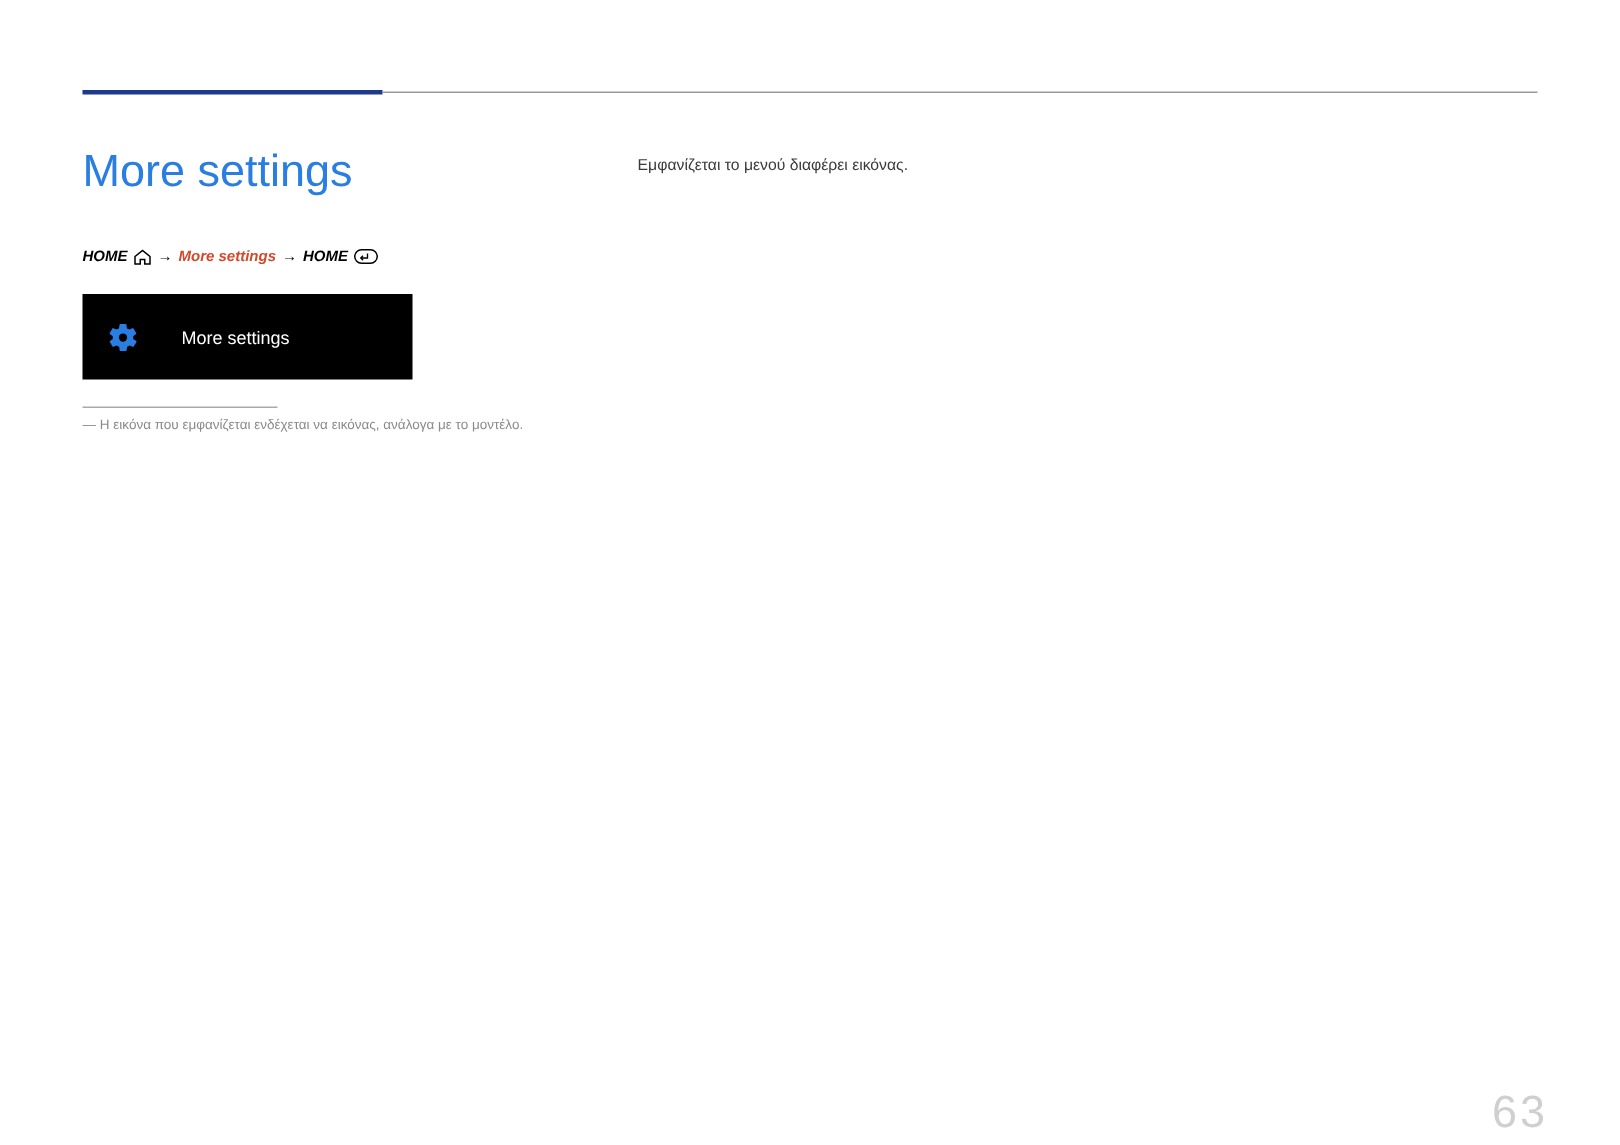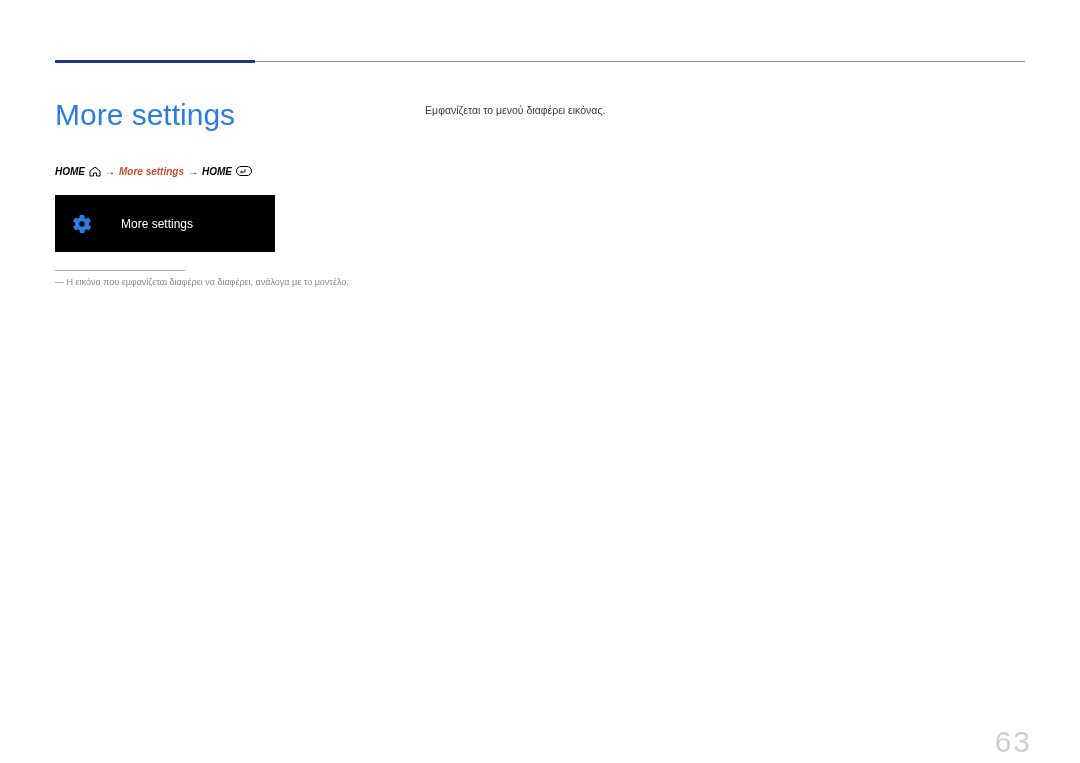--- a/index.html
+++ b/index.html
@@ -150,16 +150,16 @@
       <path d="M12 8.5 a3.5 3.5 0 1 0 0.001 0 Z M19.4 13 c0-.3.1-.7.1-1s0-.7-.1-1l2.1-1.6c.2-.1.2-.4.1-.6l-2-3.4c-.1-.2-.4-.3-.6-.2l-2.5 1c-.5-.4-1.1-.7-1.7-1L14.5 2.5c0-.2-.2-.4-.5-.4h-4c-.2 0-.4.2-.5.4l-.4 2.7c-.6.3-1.2.6-1.7 1l-2.5-1c-.2-.1-.5 0-.6.2l-2 3.4c-.1.2-.1.5.1.6L4.6 11c0 .3-.1.7-.1 1s0 .7.1 1l-2.1 1.6c-.2.1-.2.4-.1.6l2 3.4c.1.2.4.3.6.2l2.5-1c.5.4 1.1.7 1.7 1l.4 2.7c0 .2.2.4.5.4h4c.2 0 .4-.2.5-.4l.4-2.7c.6-.3 1.2-.6 1.7-1l2.5 1c.2.1.5 0 .6-.2l2-3.4c.1-.2.1-.5-.1-.6L19.4 13Z" fill="#2a7de1"></path>
       <circle cx="12" cy="12" r="3" fill="#000"></circle>
     </svg>
   </span>
   <span class="menu-label">More settings</span>
 </div>
 
 <hr class="footnote-rule">
 <div class="footnote">
   <span>―</span>
-  <span>Η εικόνα που εμφανίζεται διαφέρει να διαφέρει, ανάλογα με το μοντέλο.</span>
+  <span>Η εικόνα που εμφανίζεται ενδέχεται να εικόνας, ανάλογα με το μοντέλο.</span>
 </div>
 
 <div class="page-number">63</div>
 
 </body></html>

